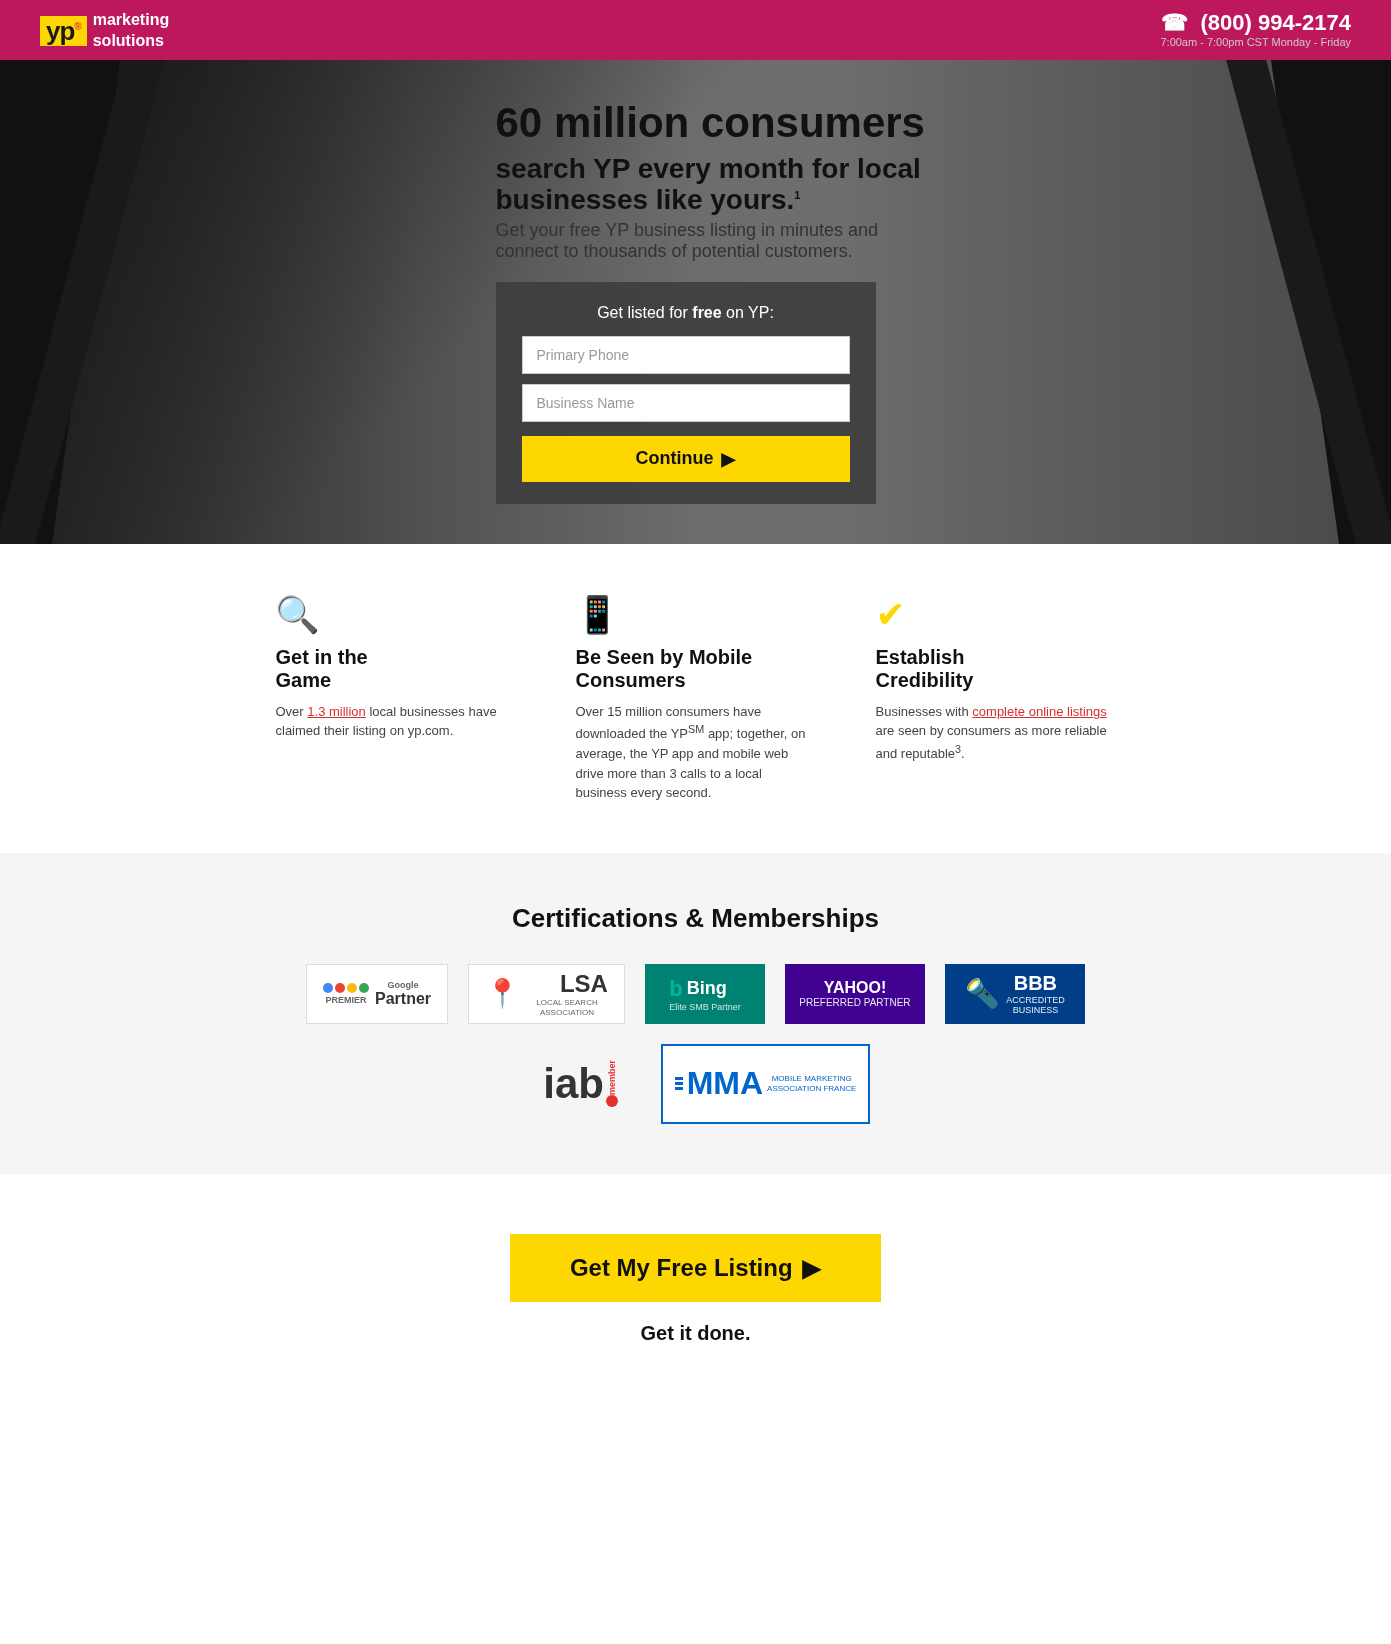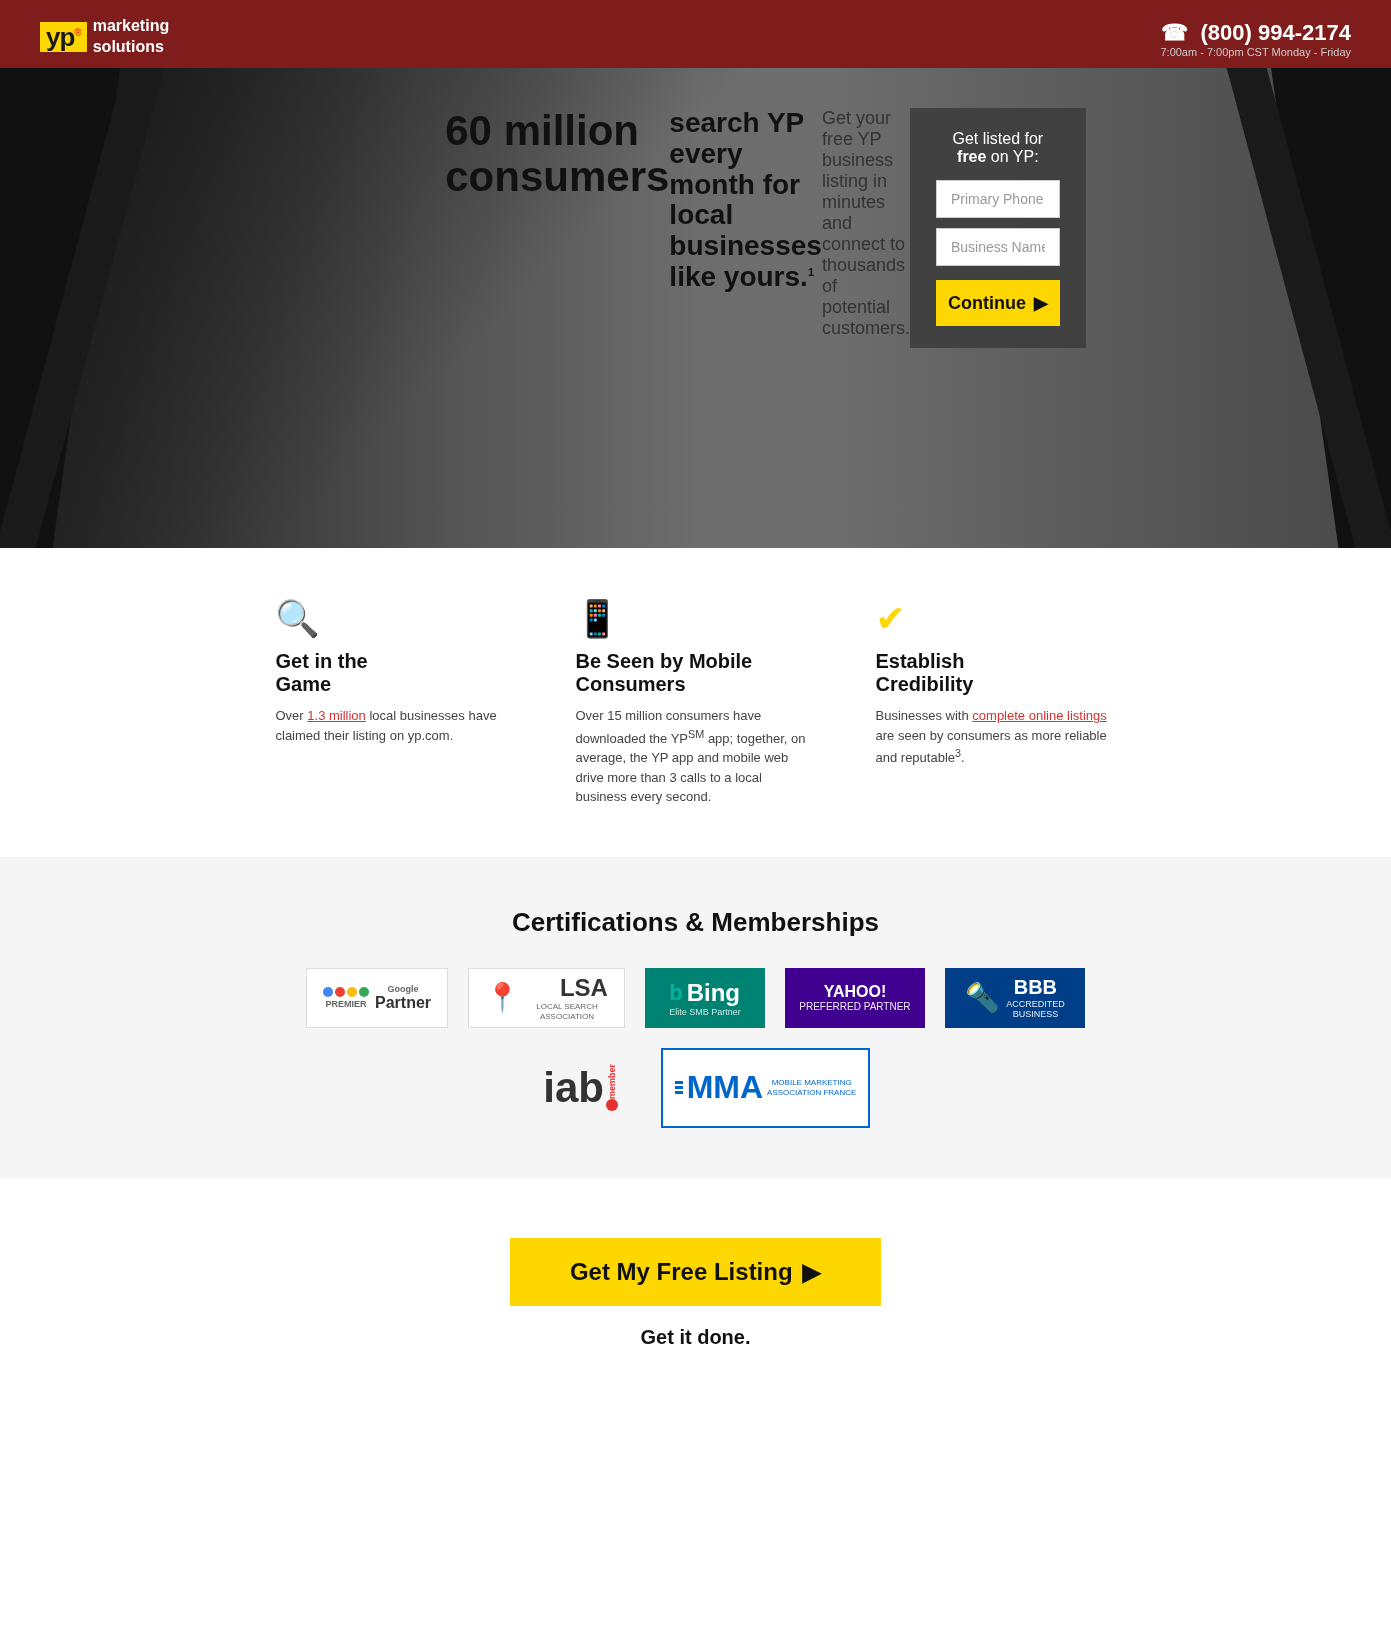--- a/index.html
+++ b/index.html
@@ -1,25 +1,25 @@
 <!DOCTYPE html>
 <html><head>
   <meta charset="utf-8">
   <style>
     * { margin: 0; padding: 0; box-sizing: border-box; }
     body { font-family: Arial, sans-serif; background: #fff; }
 
     
     .header {
-      background: #7f1d1d;
-      display: flex;
-      align-items: flex-end;
+      background: #be185d;
+      display: flex;
+      align-items: flex-start;
       justify-content: space-between;
       padding: 10px 40px;
-      height: 68px;
+      height: 60px;
     }
     .logo-container {
       display: flex;
       align-items: center;
     }
     .logo-yp {
       background: #FFD700;
       color: #1a1a1a;
       font-weight: 900;
       font-size: 26px;
@@ -127,22 +127,21 @@
       width: 40px;
       height: 100%;
       background: #1a1a1a;
       transform: skewX(15deg);
       z-index: 2;
     }
     .hero-content {
       position: relative;
       z-index: 10;
       display: flex;
-      flex-direction: row;
-      justify-content: center;
+      flex-direction: column;
       align-items: flex-start;
       padding: 40px 60px 40px 200px;
       max-width: 800px;
       margin: 0 auto;
       width: 100%;
     }
     .hero-title {
       font-size: 42px;
       font-weight: 900;
       color: #111;
@@ -468,21 +467,21 @@
           <div style="font-size:24px;font-weight:900;color:#333;margin-left:34px;">LSA</div>
           <div style="font-size:8px;color:#666;line-height:1.2;">LOCAL SEARCH<br>ASSOCIATION</div>
         </div>
       </div>
     </div>
 
     <div class="cert-logo bing-badge" style="background:#008272;border:none;min-width:120px;">
       <div>
         <div style="display:flex;align-items:center;gap:4px;">
           <span style="color:#00b4a0;font-size:22px;font-weight:900;">b</span>
-          <span style="font-size:24px;font-weight:bold;color:#fff;">Bing</span>
+          <span style="font-size:18px;font-weight:bold;color:#fff;">Bing</span>
         </div>
         <div style="font-size:9px;color:rgba(255,255,255,0.8);">Elite SMB Partner</div>
       </div>
     </div>
 
     <div class="cert-logo yahoo-badge" style="background:#400090;border:none;min-width:140px;">
       <div style="font-size:16px;font-weight:900;color:#fff;">YAHOO!</div>
       <div style="font-size:10px;color:rgba(255,255,255,0.9);">PREFERRED PARTNER</div>
     </div>
 

